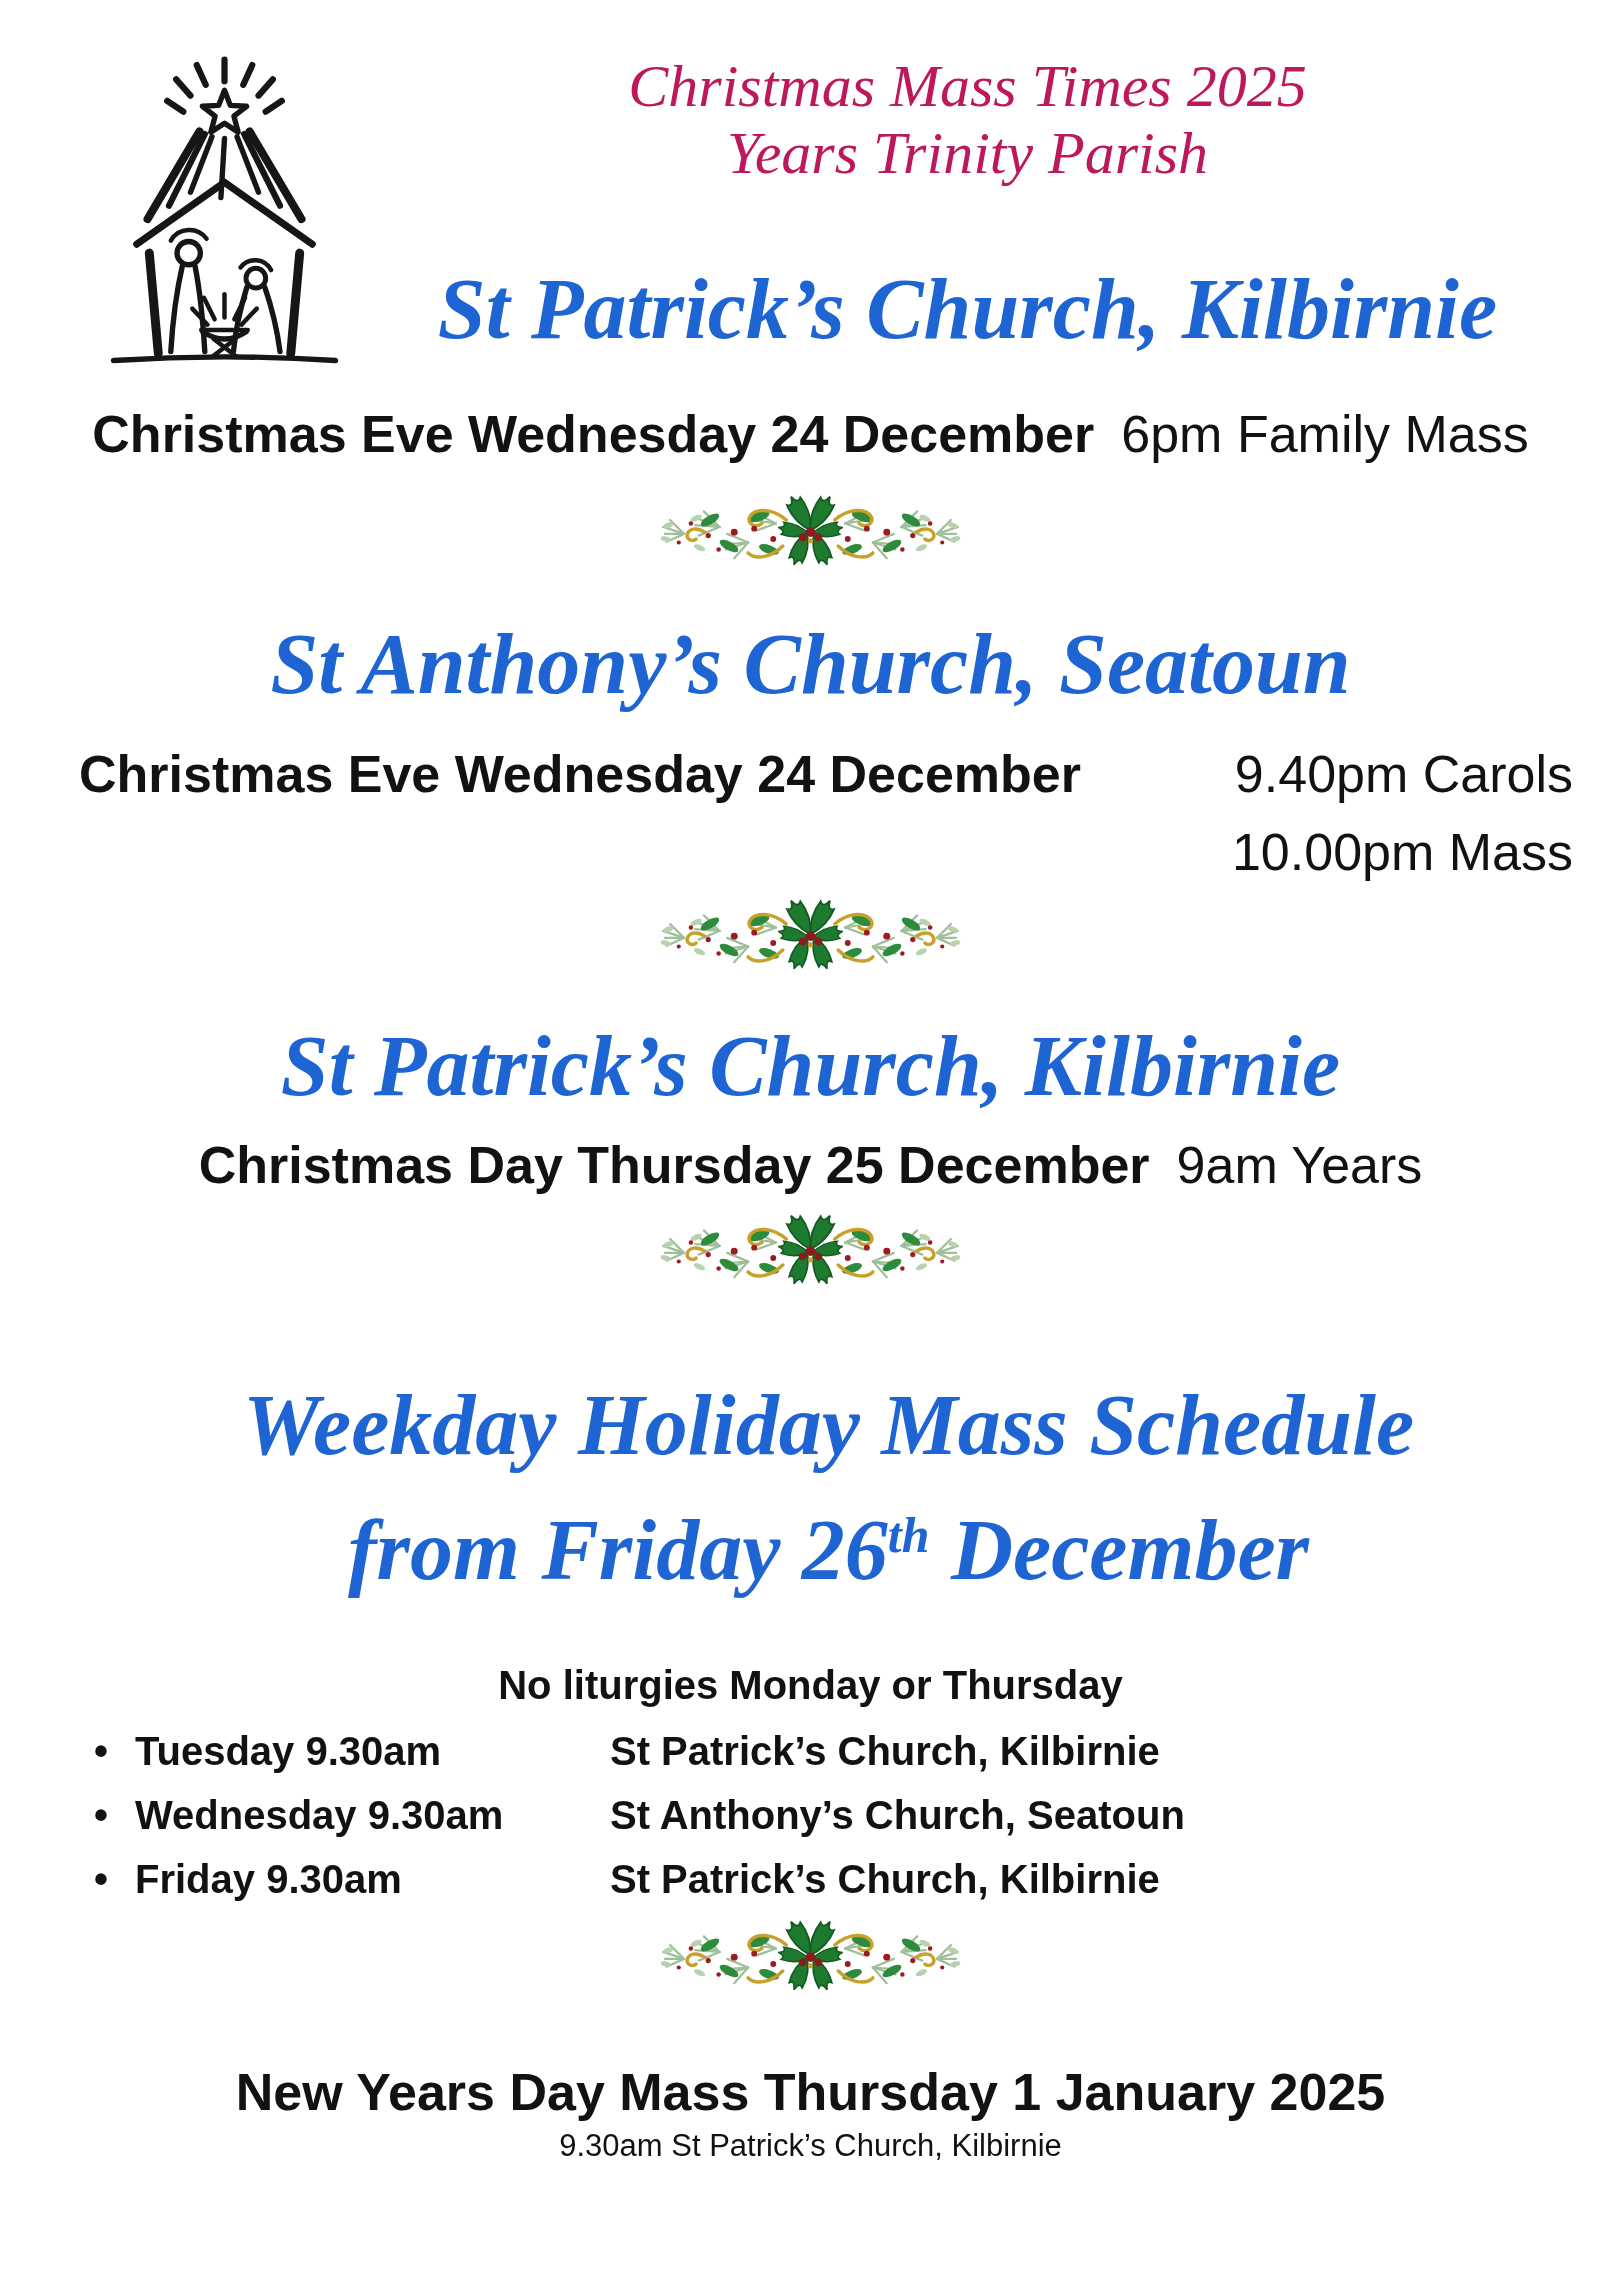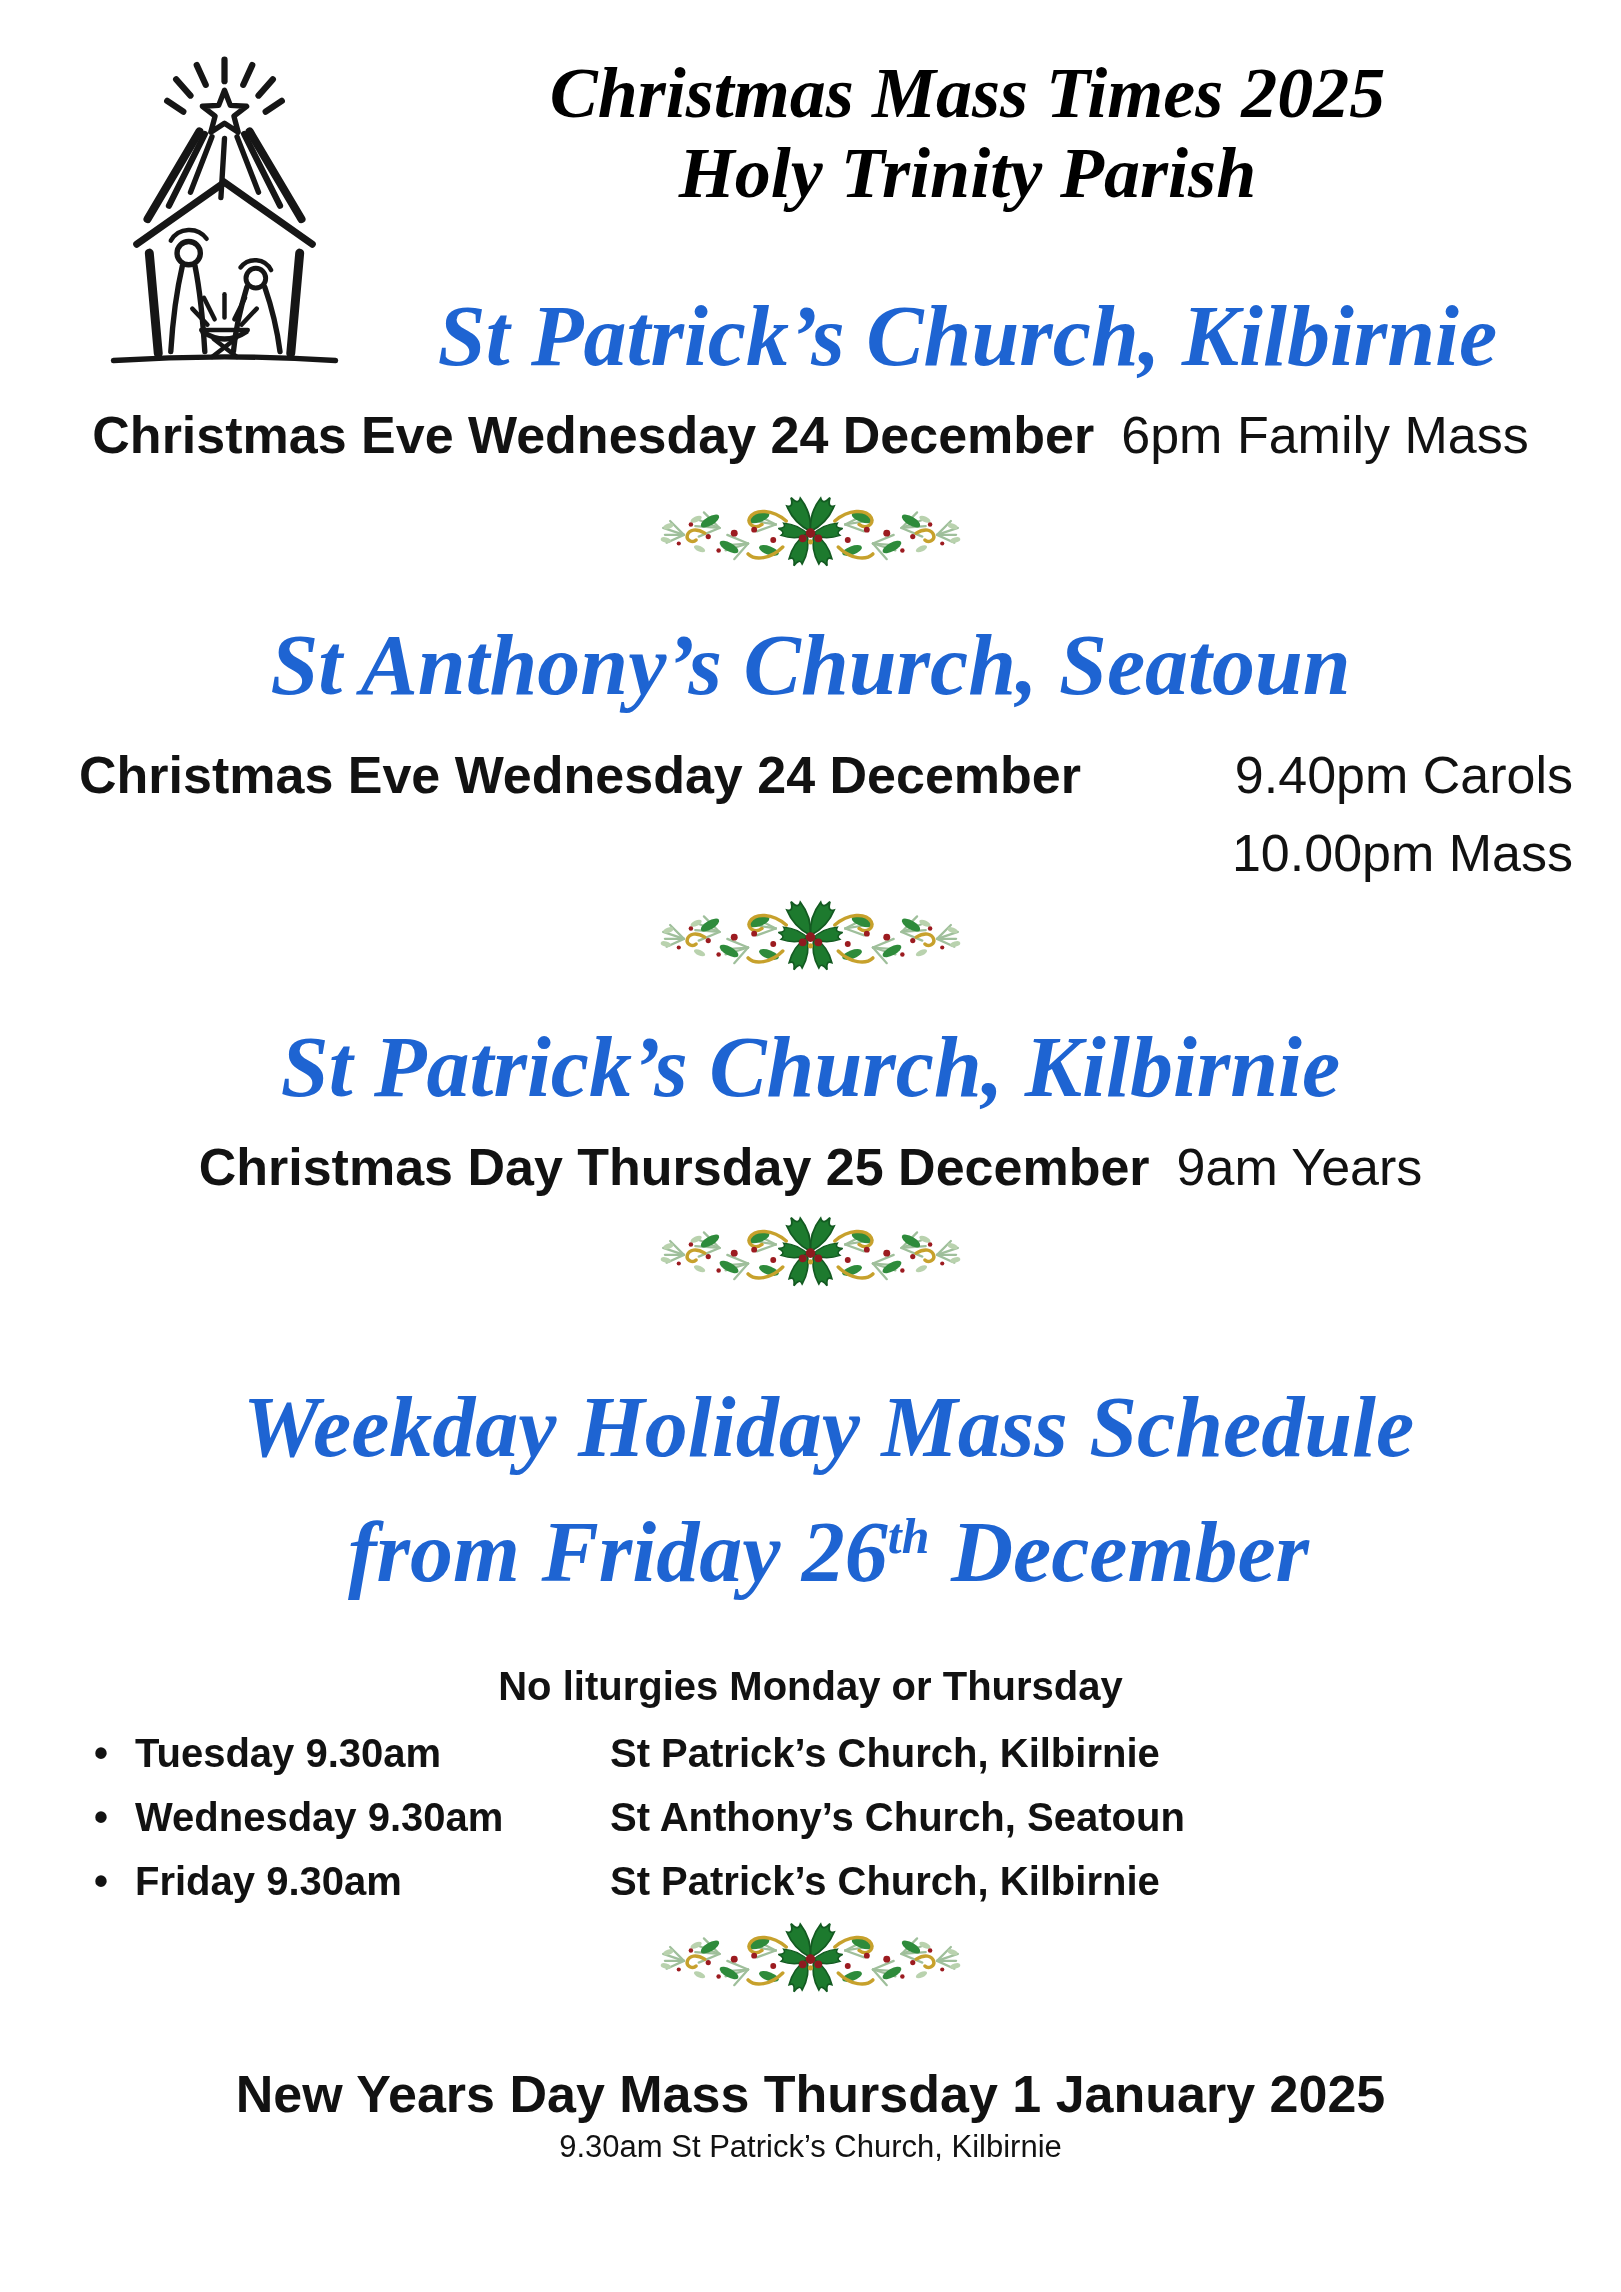--- a/index.html
+++ b/index.html
@@ -6,22 +6,22 @@
   .page{
     width:1621px;height:2293px;background:#ffffff;color:#121212;
     font-family:"Liberation Sans",sans-serif;
     box-sizing:border-box;padding-top:49px;overflow:hidden;position:relative;
   }
   
   .header{display:flex;align-items:flex-start;padding:0 45px 0 90px;}
   .nativity-box{width:269px;height:333px;flex:0 0 auto;}
   .head-right{flex:1;text-align:center;padding-top:3.6px;}
   .title{
-    font-family:"Liberation Serif",serif;font-style:italic;font-weight:bold;
-    font-size:72px;line-height:1.12;color:#000000;white-space:nowrap;
+    font-family:"Liberation Serif",serif;font-style:italic;font-weight:normal;
+    font-size:60px;line-height:1.12;color:#be185d;white-space:nowrap;
   }
   .church-heading{
     font-family:"Liberation Serif",serif;font-style:italic;font-weight:bold;
     font-size:86px;line-height:1.1;color:#1e64d2;text-align:center;white-space:nowrap;
   }
   .heading-first{margin-top:75px;}
   
   .mass-line{margin-top:22px;text-align:center;font-size:52px;font-weight:bold;white-space:nowrap;}
   .mass-line .time-part{font-weight:normal;margin-left:27px;}
   .divider{display:flex;justify-content:center;}
@@ -178,21 +178,21 @@
           <path d="M126,316 Q150,332 174,316" stroke-width="6"></path>
           <path d="M138,324 L164,344" stroke-width="5"></path>
           <path d="M162,324 L136,344" stroke-width="5"></path>
 
           <path d="M26,348 Q150,340 274,348" stroke-width="6"></path>
         </g>
       </svg>
     </div>
     <div class="head-right">
       <div class="title">Christmas Mass Times 2025</div>
-      <div class="title">Holy Trinity Parish</div>
+      <div class="title">Years Trinity Parish</div>
       <div class="church-heading heading-first">St Patrick’s Church, Kilbirnie</div>
     </div>
   </div>
 
   <div class="mass-line">
     <span class="date-part">Christmas Eve Wednesday 24 December</span><span class="time-part">6pm Family Mass</span>
   </div>
 
   <div class="divider" id="divider-1">
     <svg viewBox="0 0 360 90" width="313" height="78">

